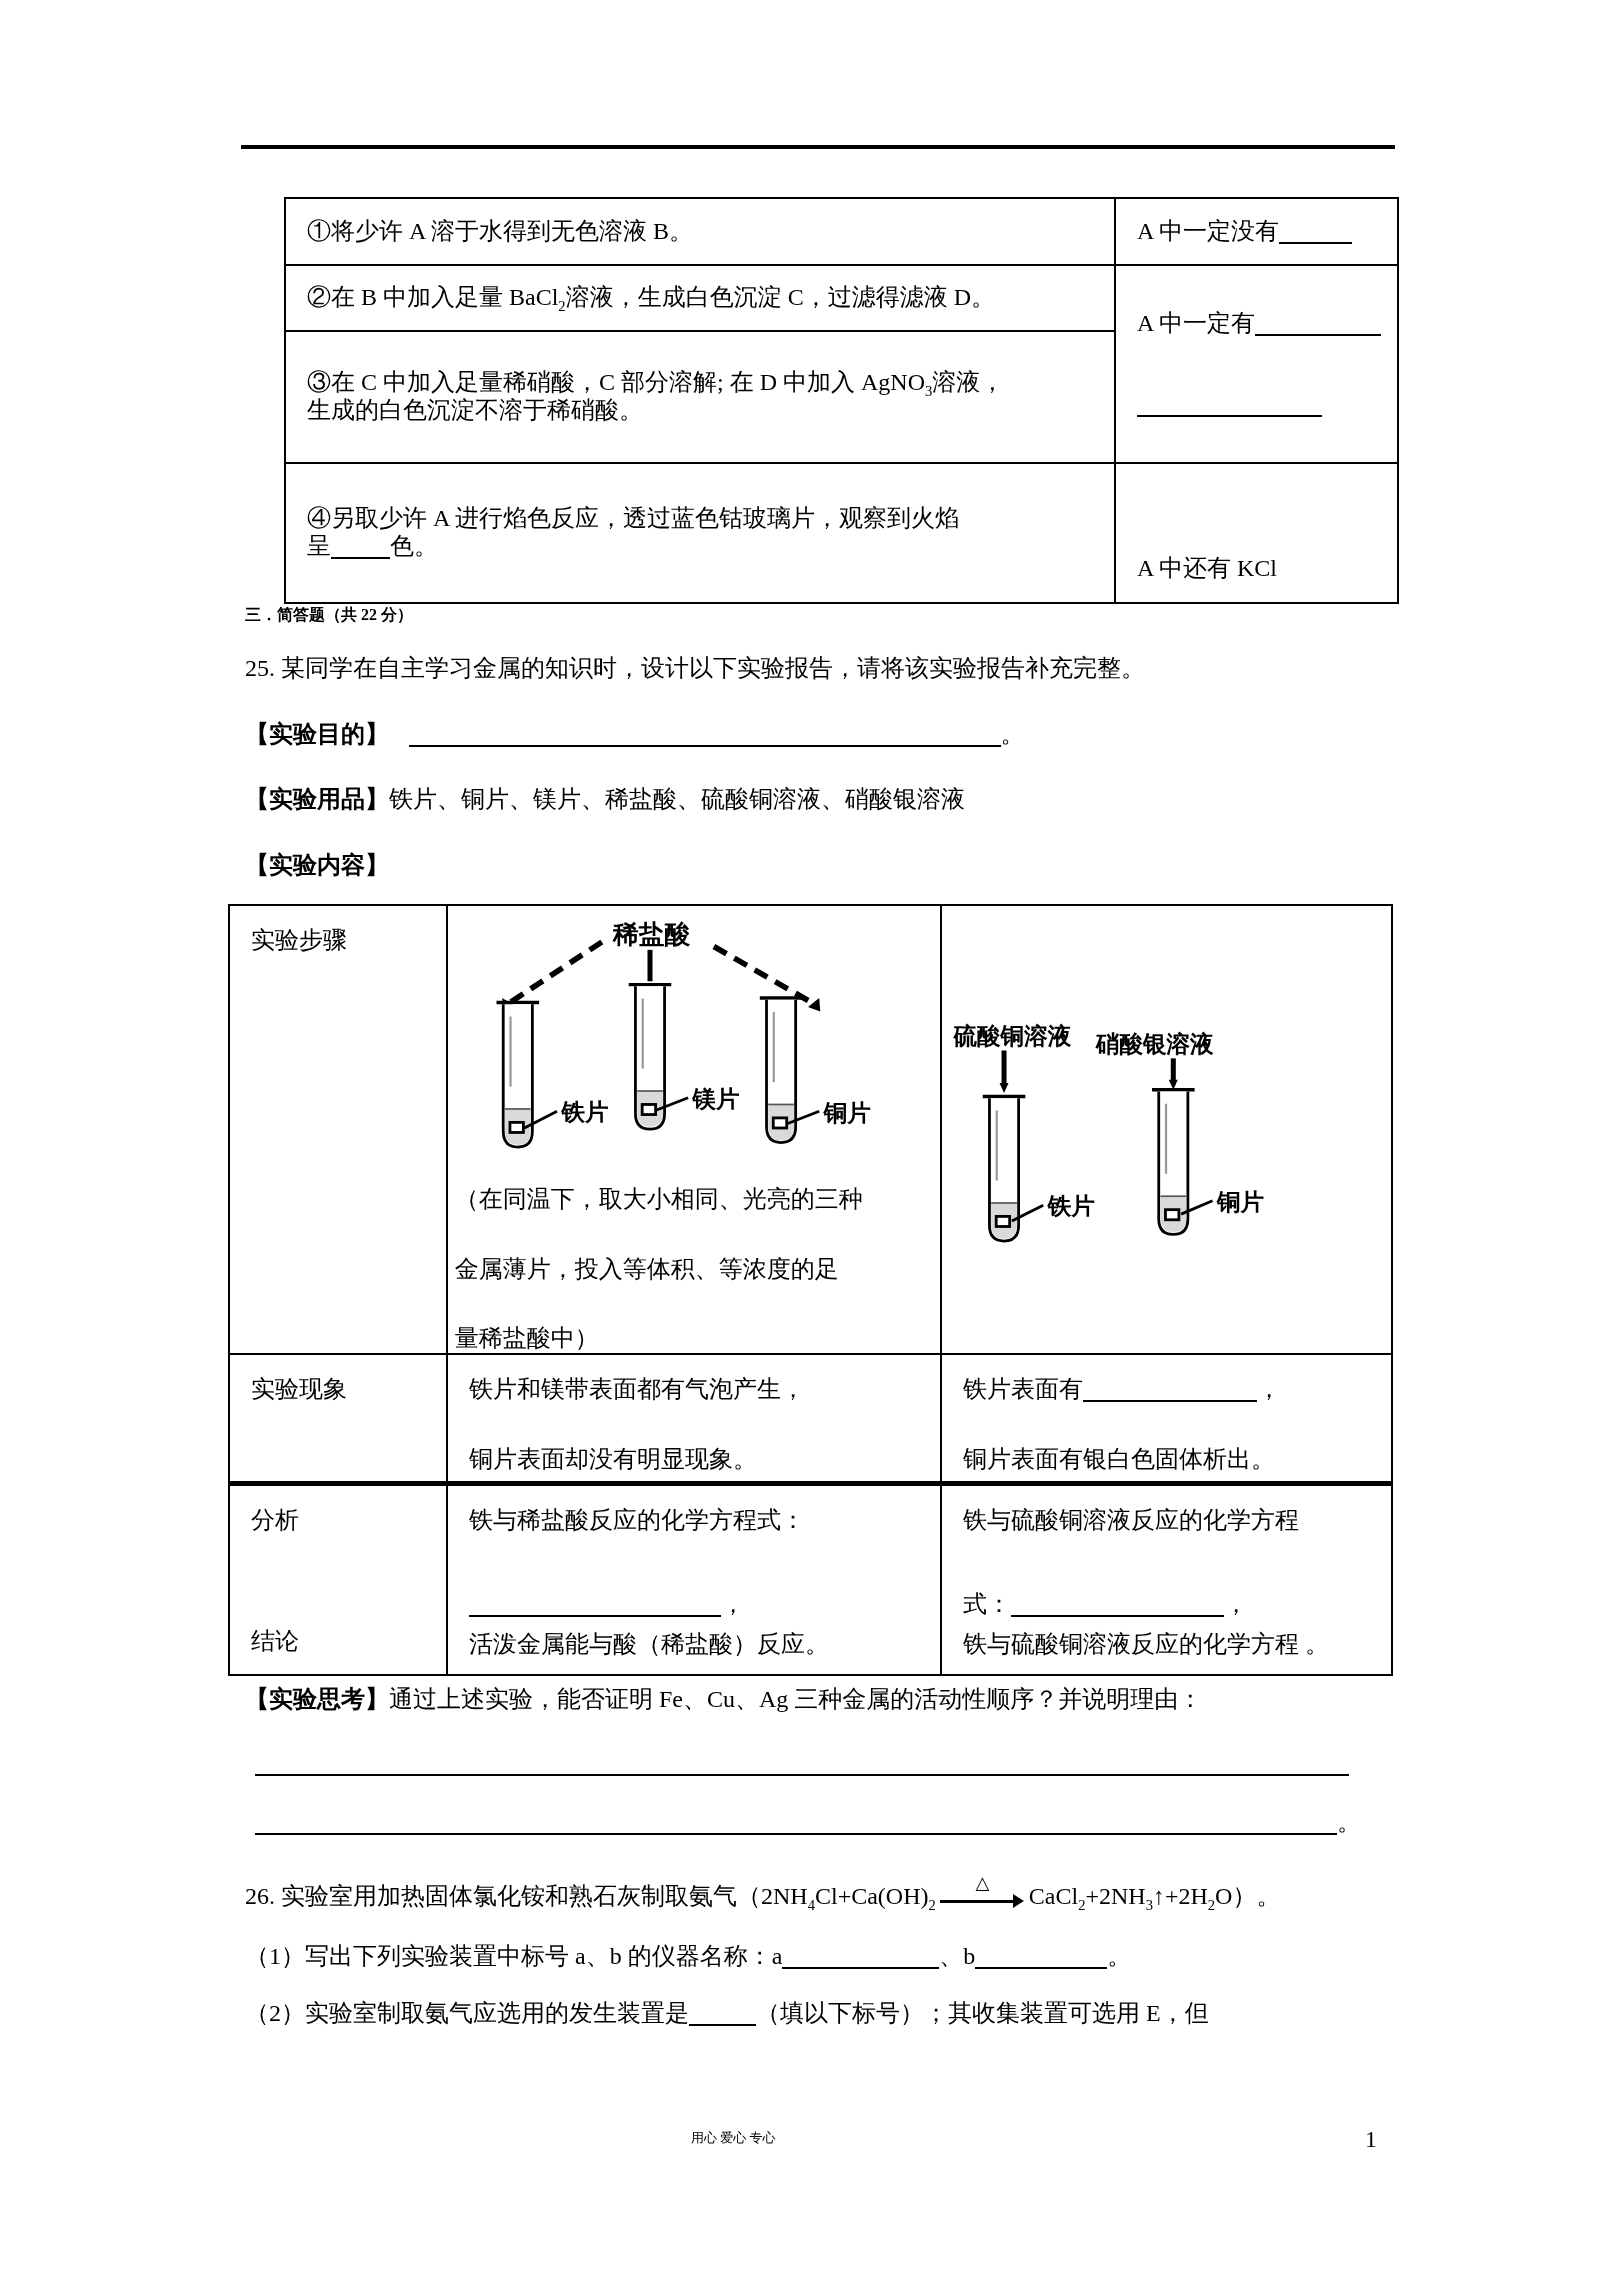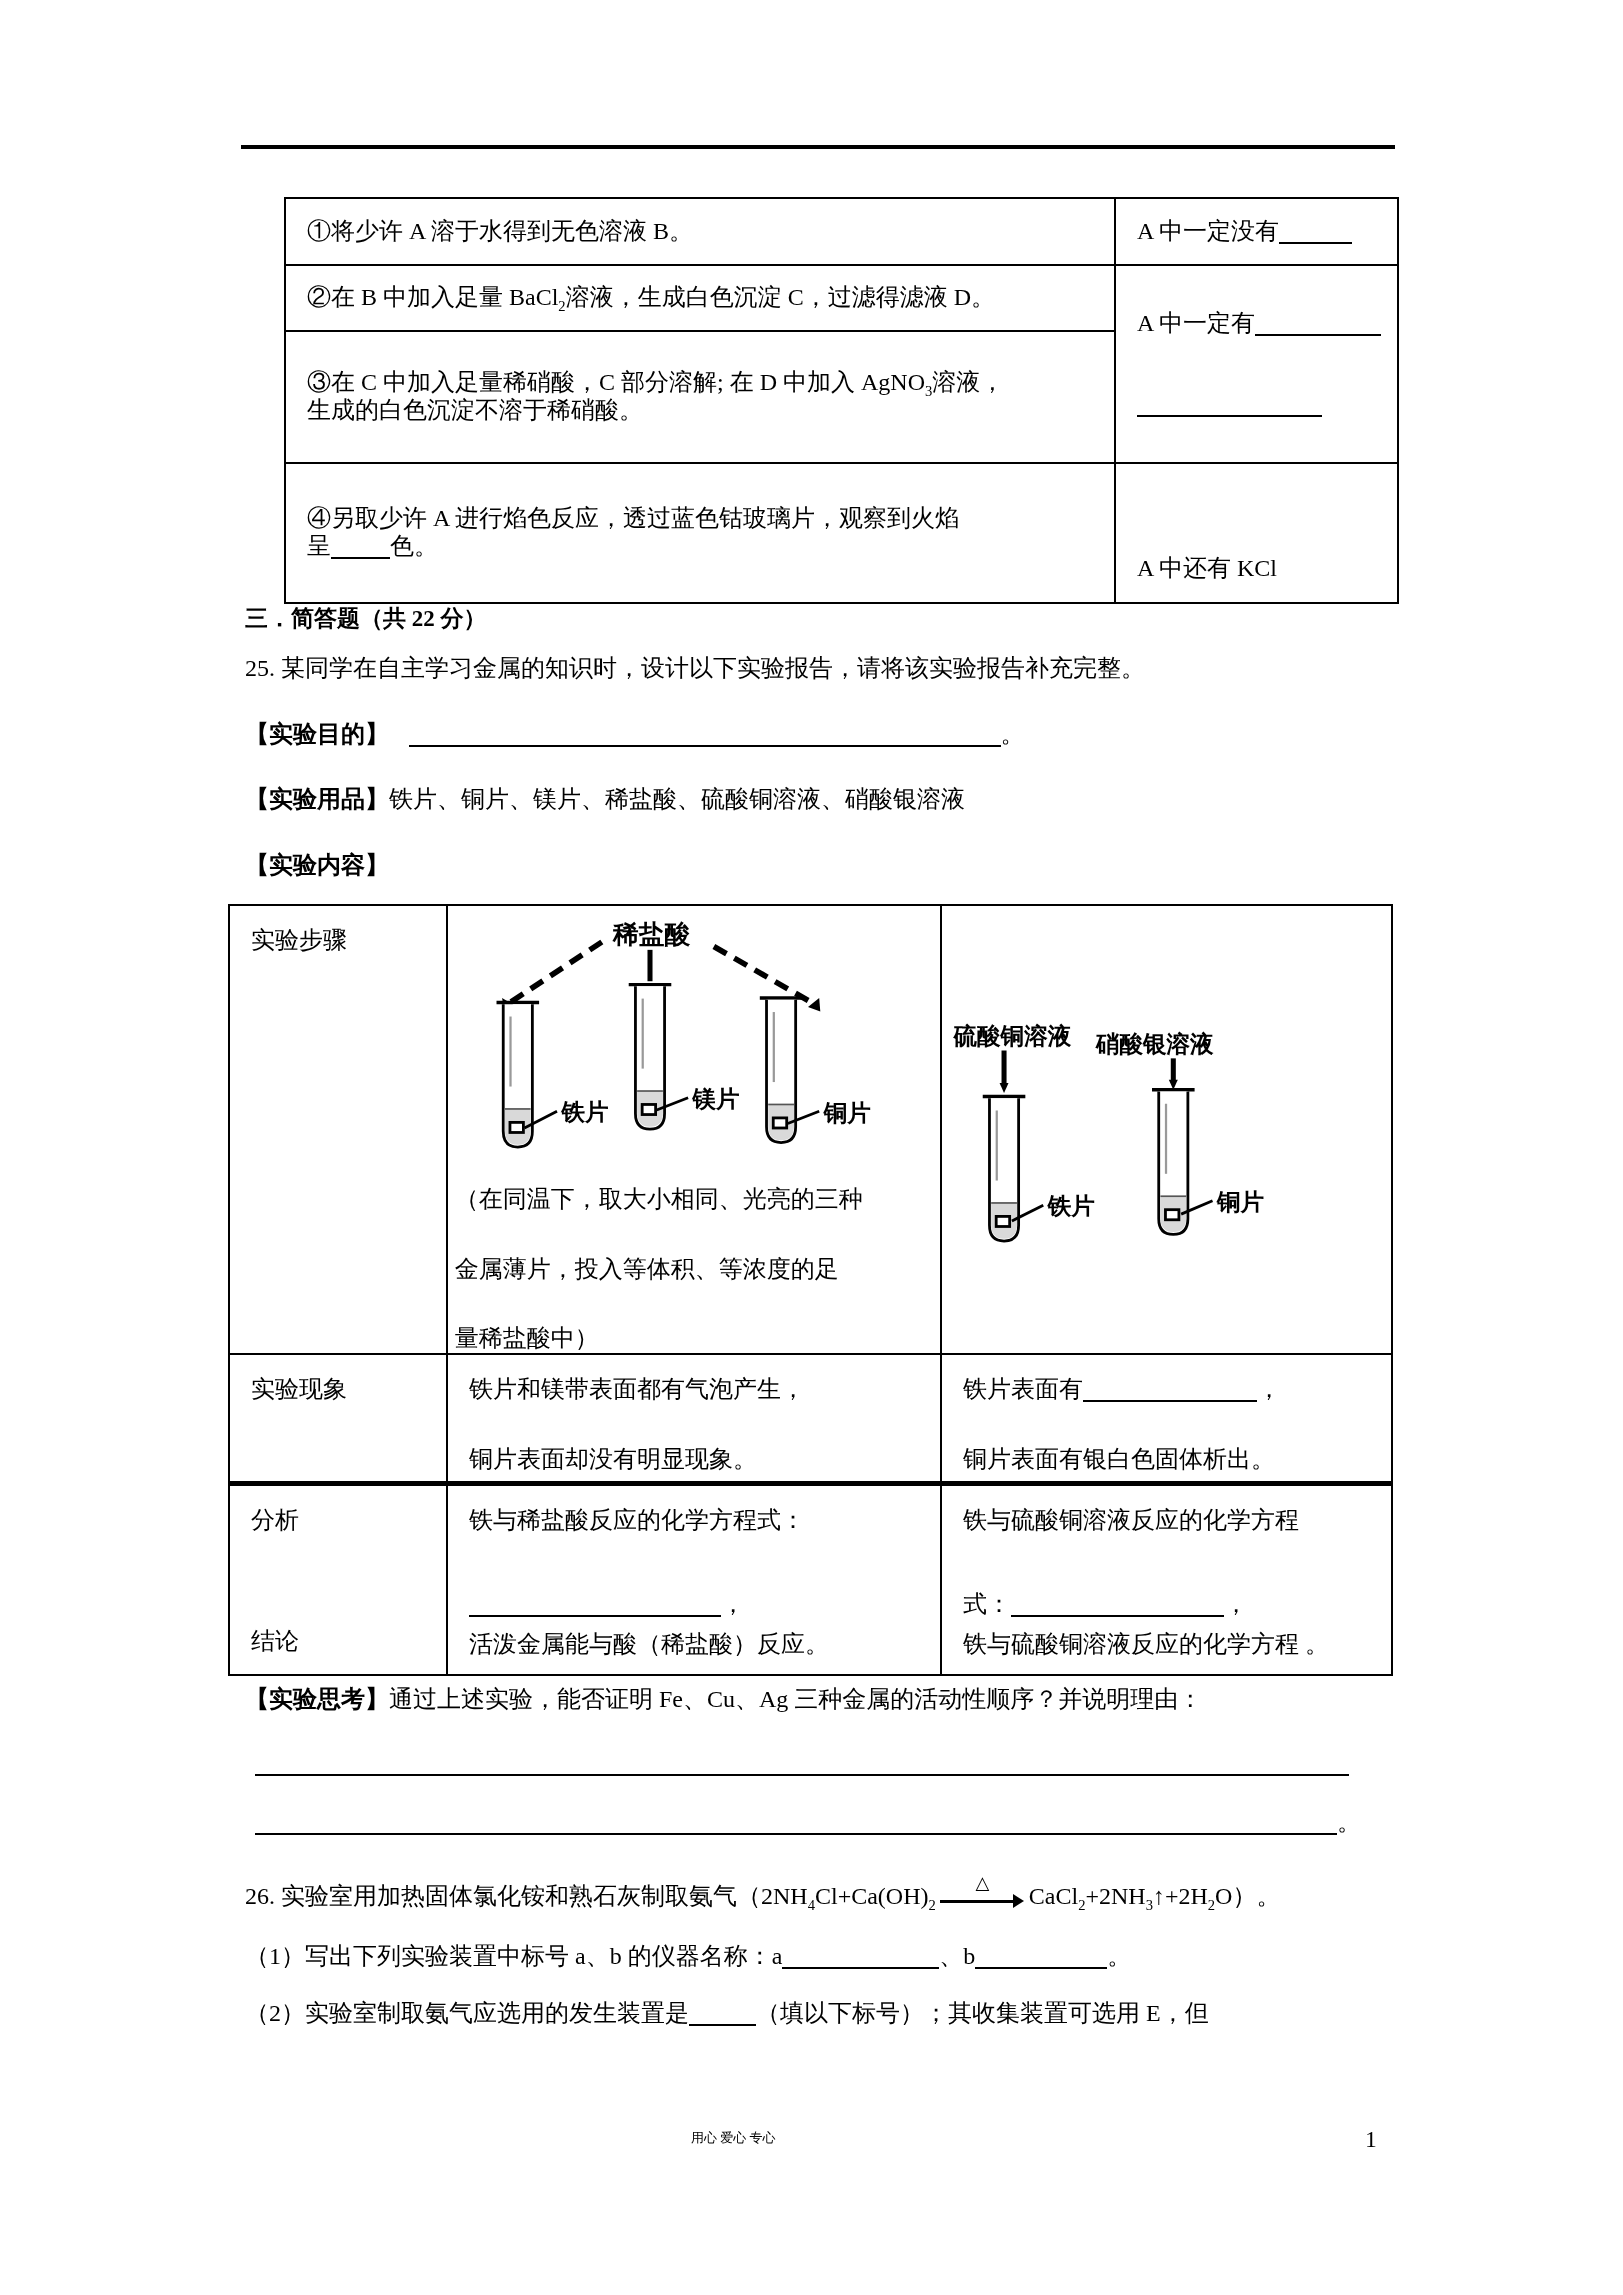--- a/index.html
+++ b/index.html
@@ -94,21 +94,21 @@
         <div>④另取少许 A 进行焰色反应，透过蓝色钴玻璃片，观察到火焰</div>
         <div><span>呈</span><span class="bl" style="width:59px"></span><span>色。</span></div>
       </td>
       <td class="bottom-cell">
         <div>A 中还有 KCl</div>
       </td>
     </tr>
   </tbody>
     </table>
 
-  <div class="line bold" style="left:245px;top:605px;font-size:23px;">三．简答题（共 22 分）</div>
+  <div class="line bold" style="left:245px;top:605px;font-size:16px;">三．简答题（共 22 分）</div>
 
   <div class="line" style="left:245px;top:654px;">25. 某同学在自主学习金属的知识时，设计以下实验报告，请将该实验报告补充完整。</div>
 
   <div class="line" style="left:245px;top:785px;">
     <span class="bold">【实验用品】</span><span>铁片、铜片、镁片、稀盐酸、硫酸铜溶液、硝酸银溶液</span>
   </div>
 
   <div class="line" style="left:245px;top:720px;">
     <span class="bold">【实验目的】</span><span class="bl" style="width:592px;margin-left:19.6px;"></span><span>。</span>
   </div>

